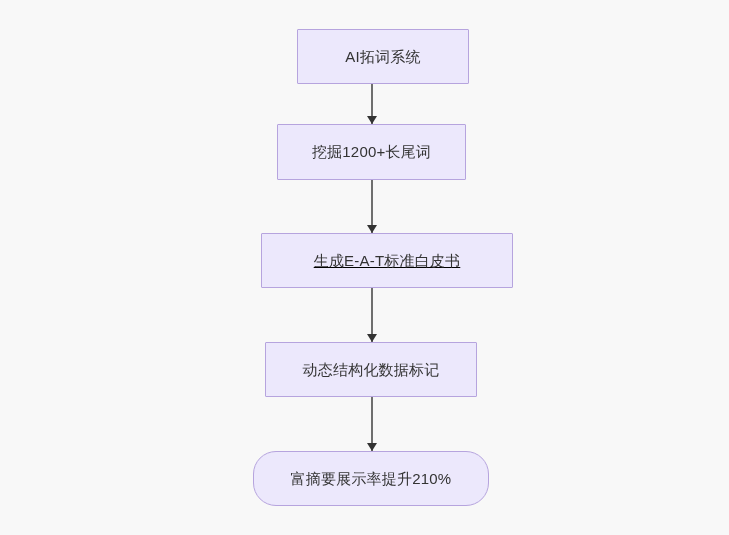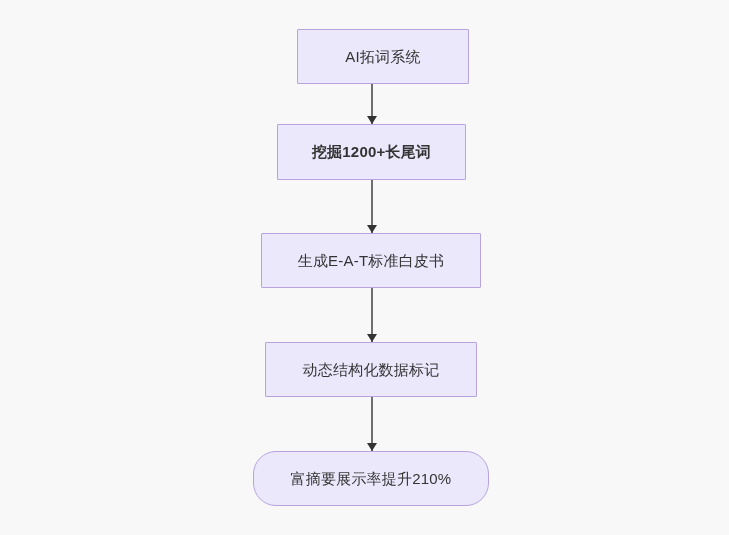--- a/index.html
+++ b/index.html
@@ -84,25 +84,25 @@
 
   <div class="edge" style="left:371px; top:397px; height:54px;">
     <div class="edge-line" style="height:54px;"></div>
     <div class="edge-arrow" style="top:46px;"></div>
   </div>
 
   <div class="node" style="left:297px; top:14px; width:172px; height:55px;margin-top:15px;">
     <span class="node-label">AI拓词系统</span>
   </div>
 
-  <div class="node" style="left:277px; top:124px; width:189px; height:56px;font-weight:bold;">
+  <div class="node" style="left:277px; top:124px; width:189px; height:56px;">
     <span class="node-label">挖掘1200+长尾词</span>
   </div>
 
-  <div class="node" style="left:261px; top:233px; width:220px; height:55px;">
+  <div class="node" style="left:261px; top:233px; width:252px; height:55px;text-decoration:underline;">
     <span class="node-label">生成E-A-T标准白皮书</span>
   </div>
 
   <div class="node" style="left:265px; top:342px; width:212px; height:55px;align-items:center;">
     <span class="node-label">动态结构化数据标记</span>
   </div>
 
   <div class="node" style="left:253px; top:451px; width:236px; height:55px;border-radius:23px;">
     <span class="node-label">富摘要展示率提升210%</span>
   </div>

